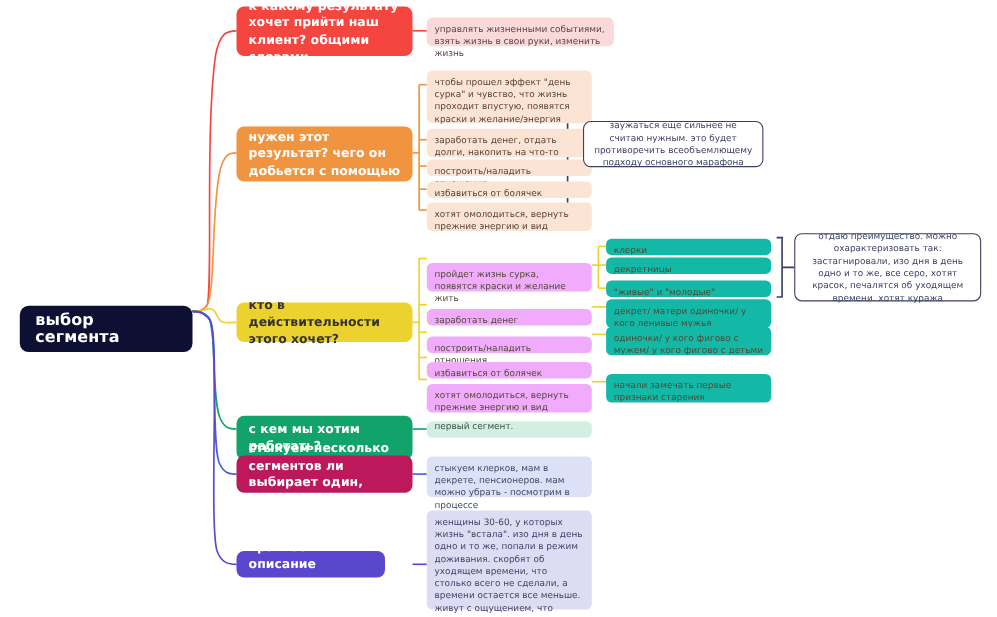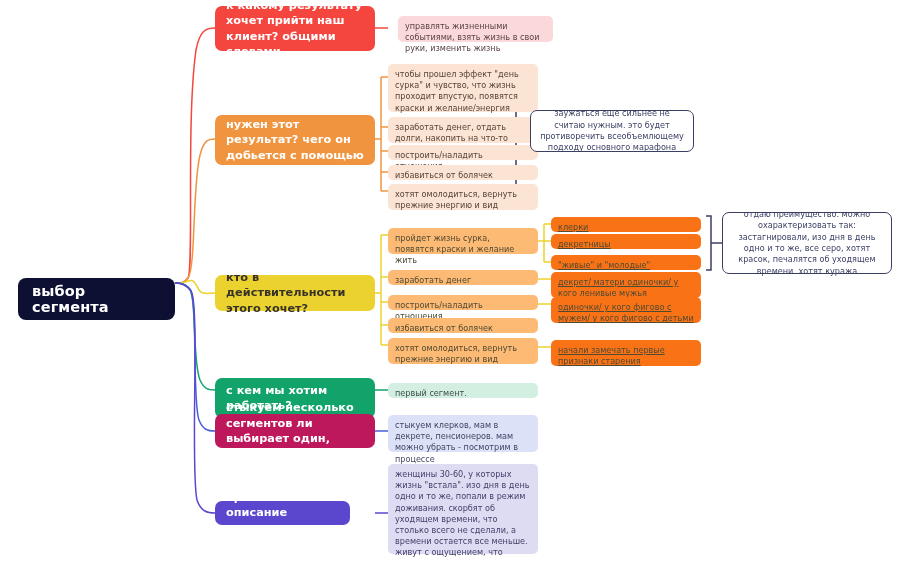--- a/index.html
+++ b/index.html
@@ -54,23 +54,23 @@
   .leaf {
     font-size: 8.1px;
     line-height: 11.2px;
     padding: 5px 7px;
     border-radius: 5px;
     color: #3f3a36;
     align-items: flex-start;
   }
   .leaf.red    { background: #fbd9da; color: #5c4348; }
   .leaf.orange { background: #fbe4d4; color: #574438; }
-  .leaf.yellow { background: #fdba74; color: #4f4a33; }
-  .leaf.yellow2{ background: #f97316; color: #4f4a33; text-decoration: underline; }
-  .leaf.green  { background: #d3efe2; color: #3a5148; }
+  .leaf.yellow { background: #f0abfc; color: #4f4a33; margin-top: 11px; }
+  .leaf.yellow2{ background: #14b8a6; color: #4f4a33; }
+  .leaf.green  { background: #d3efe2; color: #3a5148; align-items: flex-end; }
   .leaf.blue   { background: #dde1f7; color: #404765; }
   .leaf.purple { background: #dedcf2; color: #43406b; }
 
   
   .note {
     border: 1.3px solid #3b3f63;
     background: #ffffff;
     border-radius: 7px;
     color: #3b3f63;
     font-size: 8.1px;
@@ -132,21 +132,21 @@
     <path d="M375 513 L 388 513" stroke="#5a47cd" stroke-width="1.5" fill="none"></path>
   </svg>
 
   <div class="node root" style="left:18px; top:262px; width:157px; height:42px;">
     <span class="txt">выбор сегмента</span>
   </div>
 
   <div class="node topic red" style="left:215px; top:6px; width:160px; height:45px;">
     <span class="txt">к какому результату хочет прийти наш клиент? общими словами</span>
   </div>
-  <div class="node leaf red" style="left:398px; top:16px; width:155px; height:26px;">
+  <div class="node leaf red" style="left:388px; top:16px; width:170px; height:26px;">
     <span class="txt">управлять жизненными событиями, взять жизнь в свои руки, изменить жизнь</span>
   </div>
 
   <div class="node topic orange" style="left:215px; top:115px; width:160px; height:50px;">
     <span class="txt">для чего клиенту нужен этот результат? чего он добьется с помощью этого результата?</span>
   </div>
   <div class="node leaf orange" style="left:388px; top:64px; width:150px; height:48px;">
     <span class="txt">чтобы прошел эффект "день сурка" и чувство, что жизнь проходит впустую, появятся краски и желание/энергия жить, вернутся куражи</span>
   </div>
   <div class="node leaf orange" style="left:388px; top:117px; width:150px; height:26px;">

